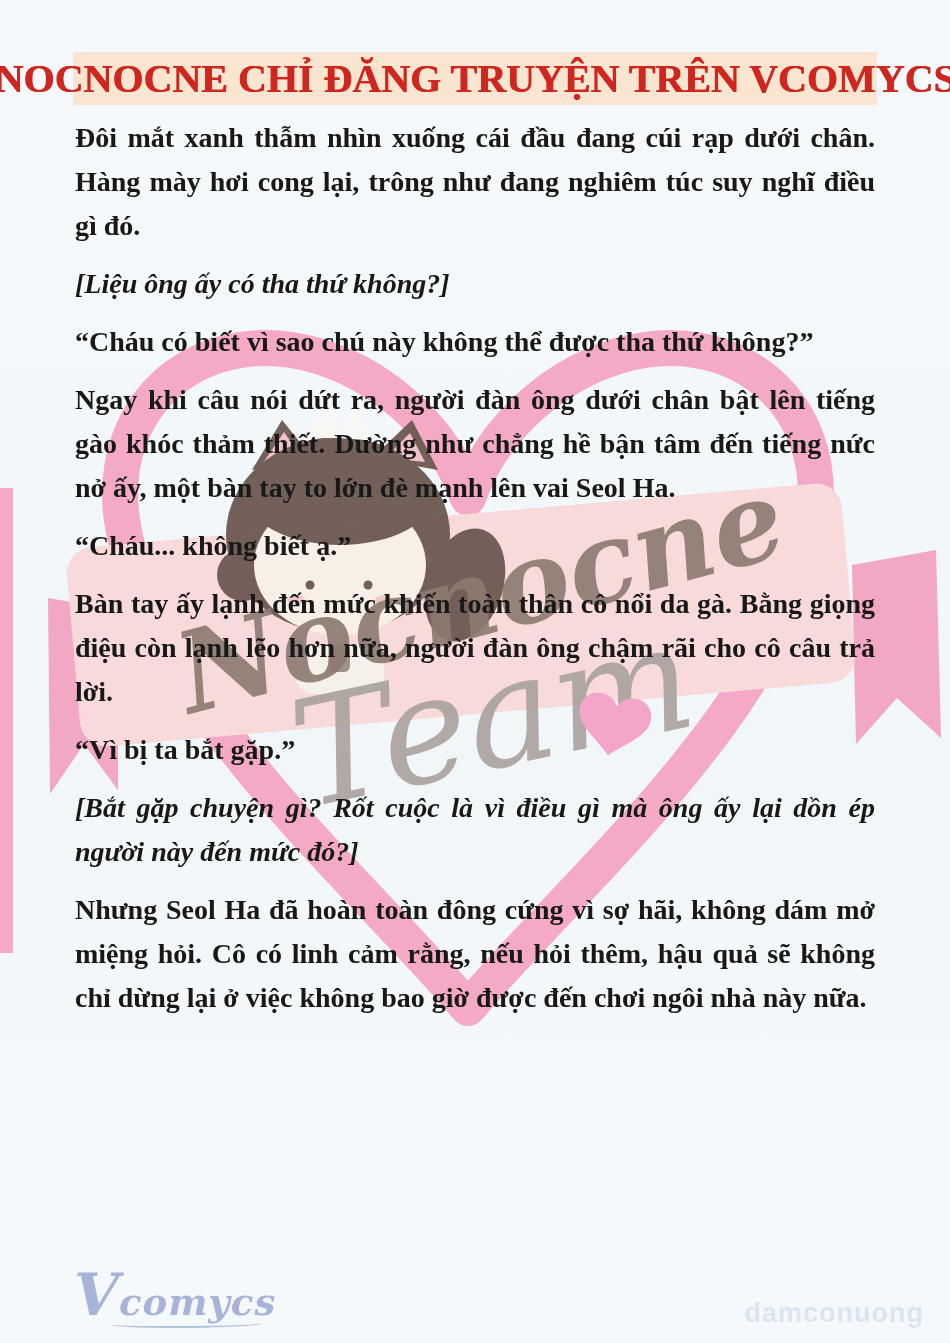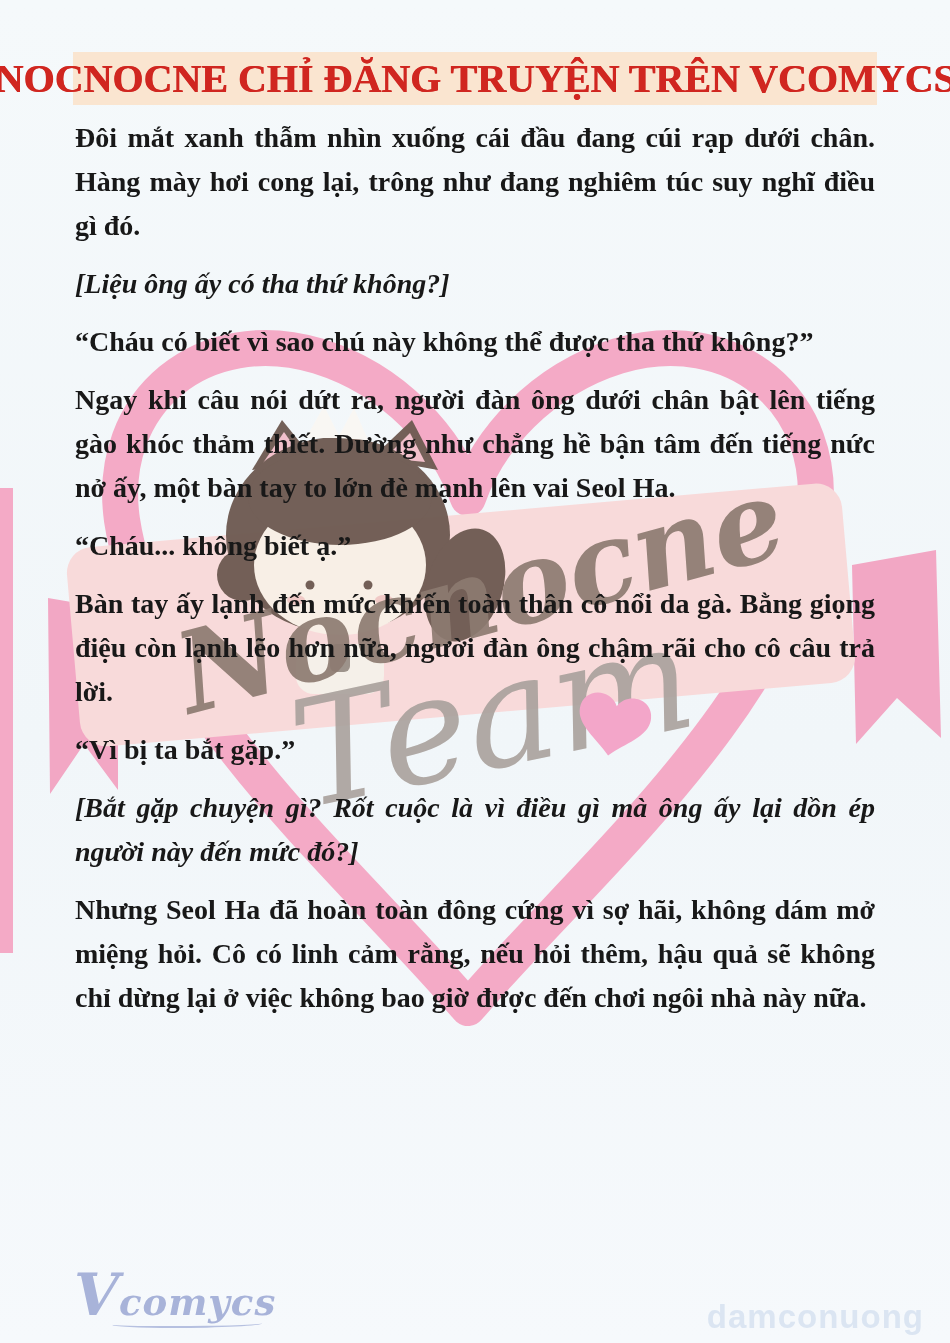--- a/index.html
+++ b/index.html
@@ -32,21 +32,21 @@
     line-height:1;white-space:nowrap;margin-left:28px;
   }
   .footer-logo .v{font-size:58px;}
   .footer-logo .rest{font-size:37px;letter-spacing:1px;}
   .footer-logo .flourish{
     display:block;border-bottom:2px solid #b6c0e0;width:150px;
     border-radius:0 0 60% 40%;margin:-4px 0 0 38px;height:6px;
   }
   .credit{
     position:absolute;right:26px;top:1298px;z-index:2;color:#dbe5f2;
-    font-family:"Liberation Sans",sans-serif;font-weight:bold;font-size:33px;
+    font-family:"Liberation Sans",sans-serif;font-weight:bold;font-size:27px;
     letter-spacing:1px;
     margin-left:24px;
   }
 </style>
 </head>
 <body>
 
 <svg class="watermark" viewBox="0 0 950 1343" xmlns="http://www.w3.org/2000/svg" aria-hidden="true">
 
   <path d="M468,1008 C360,880 150,705 122,520 C105,400 205,322 318,356

